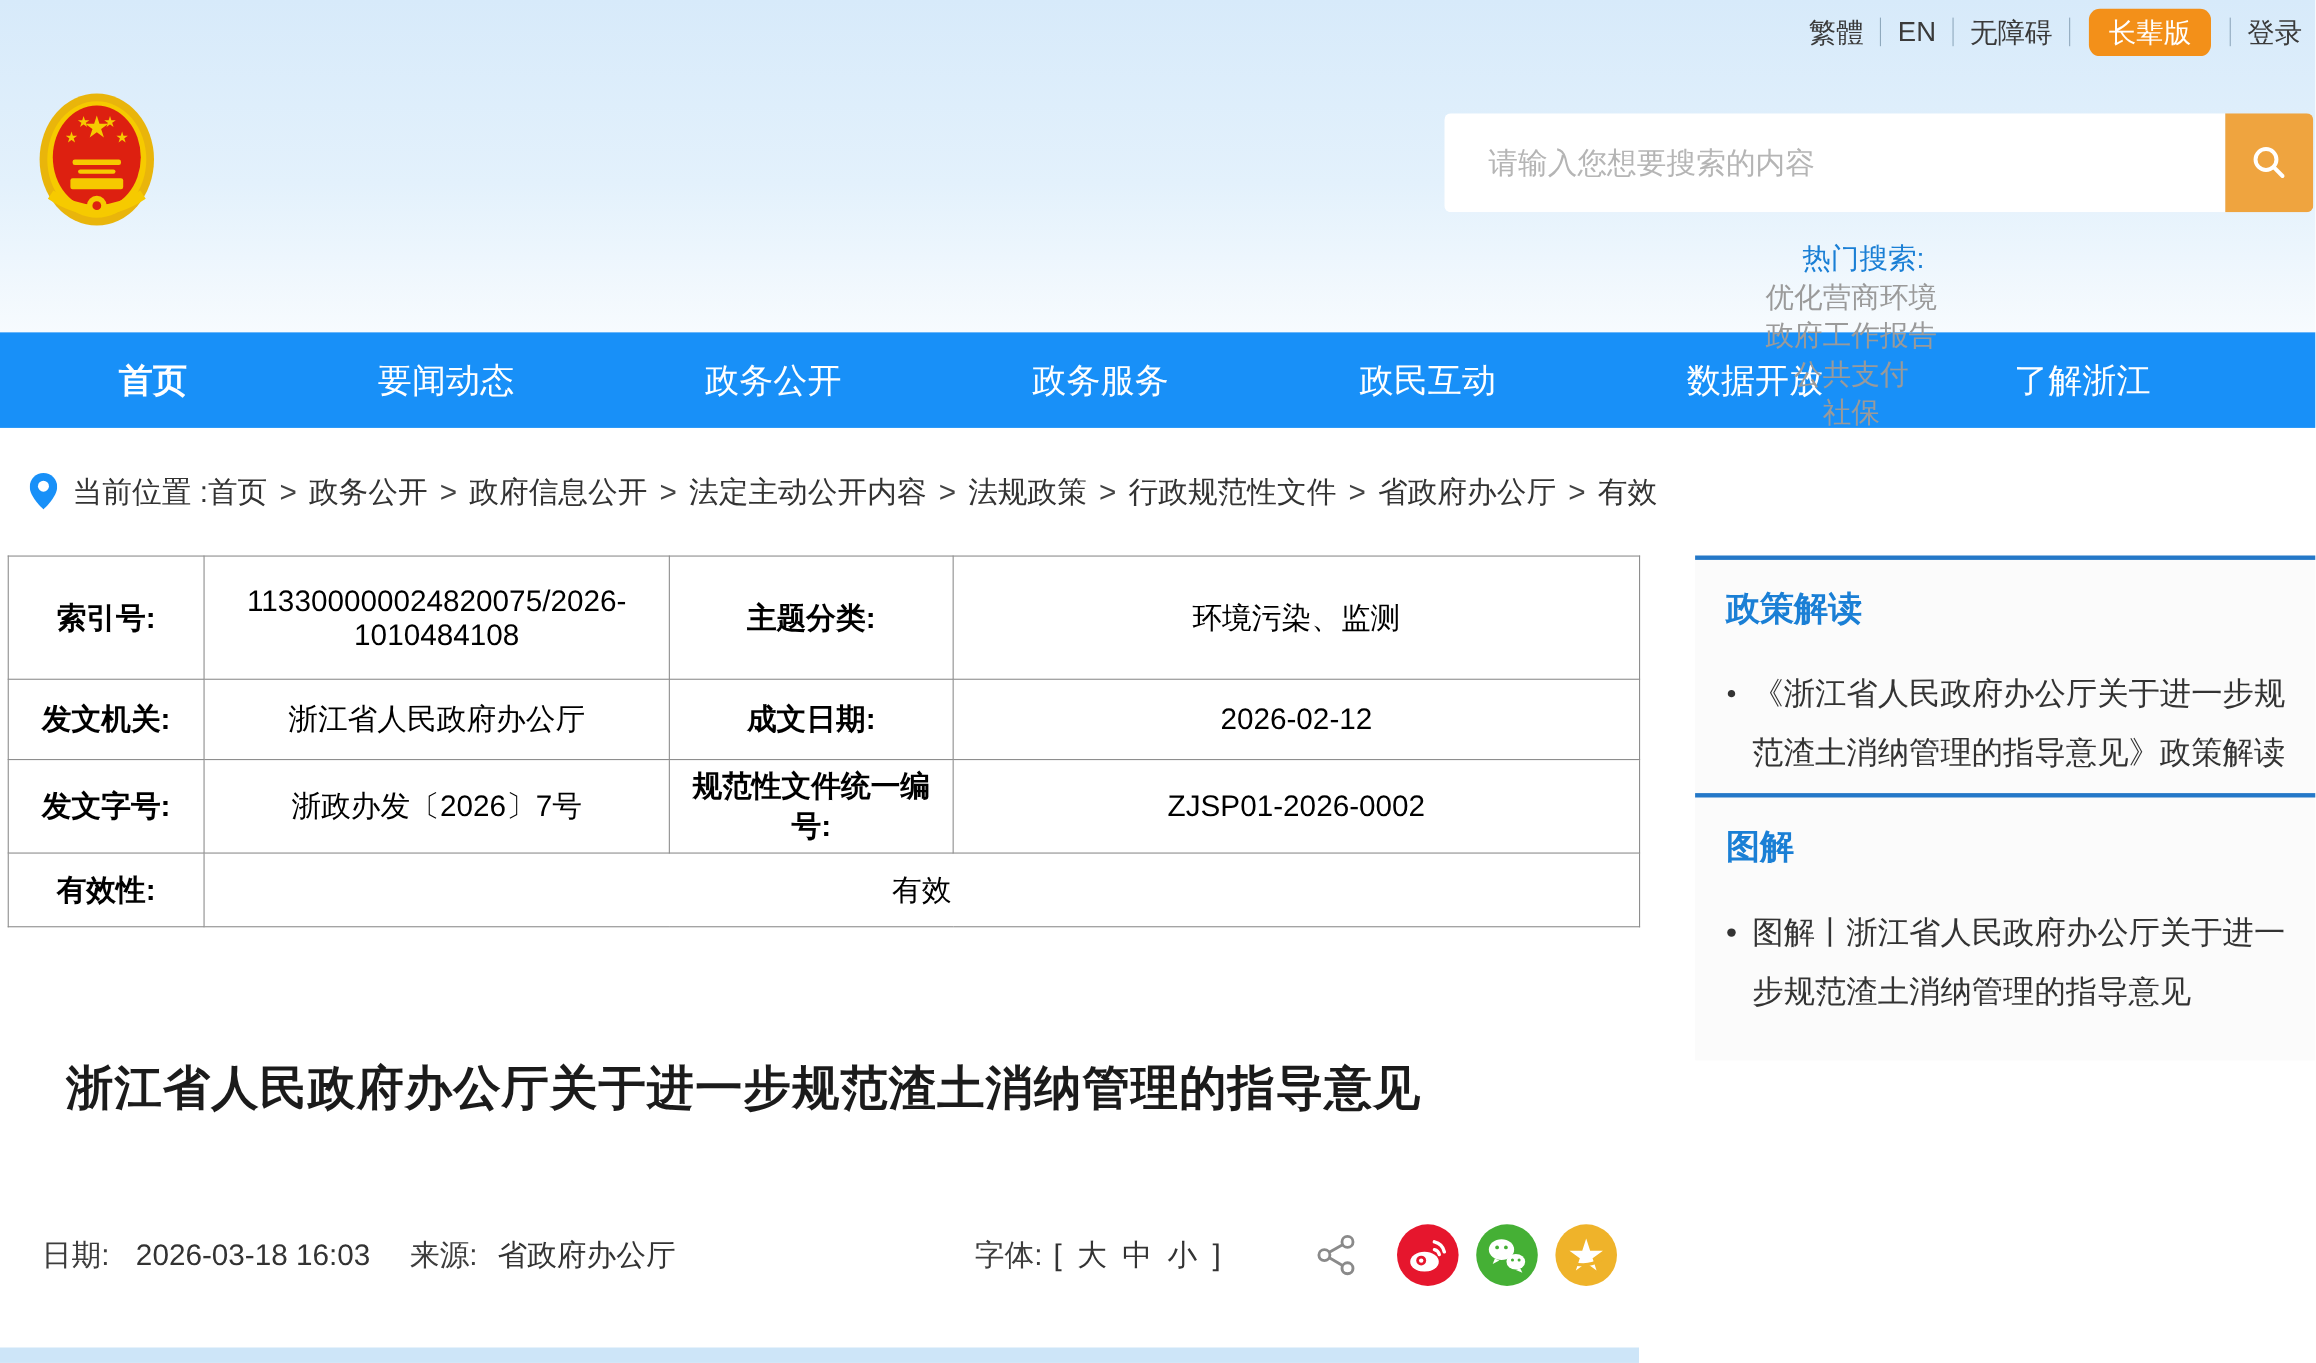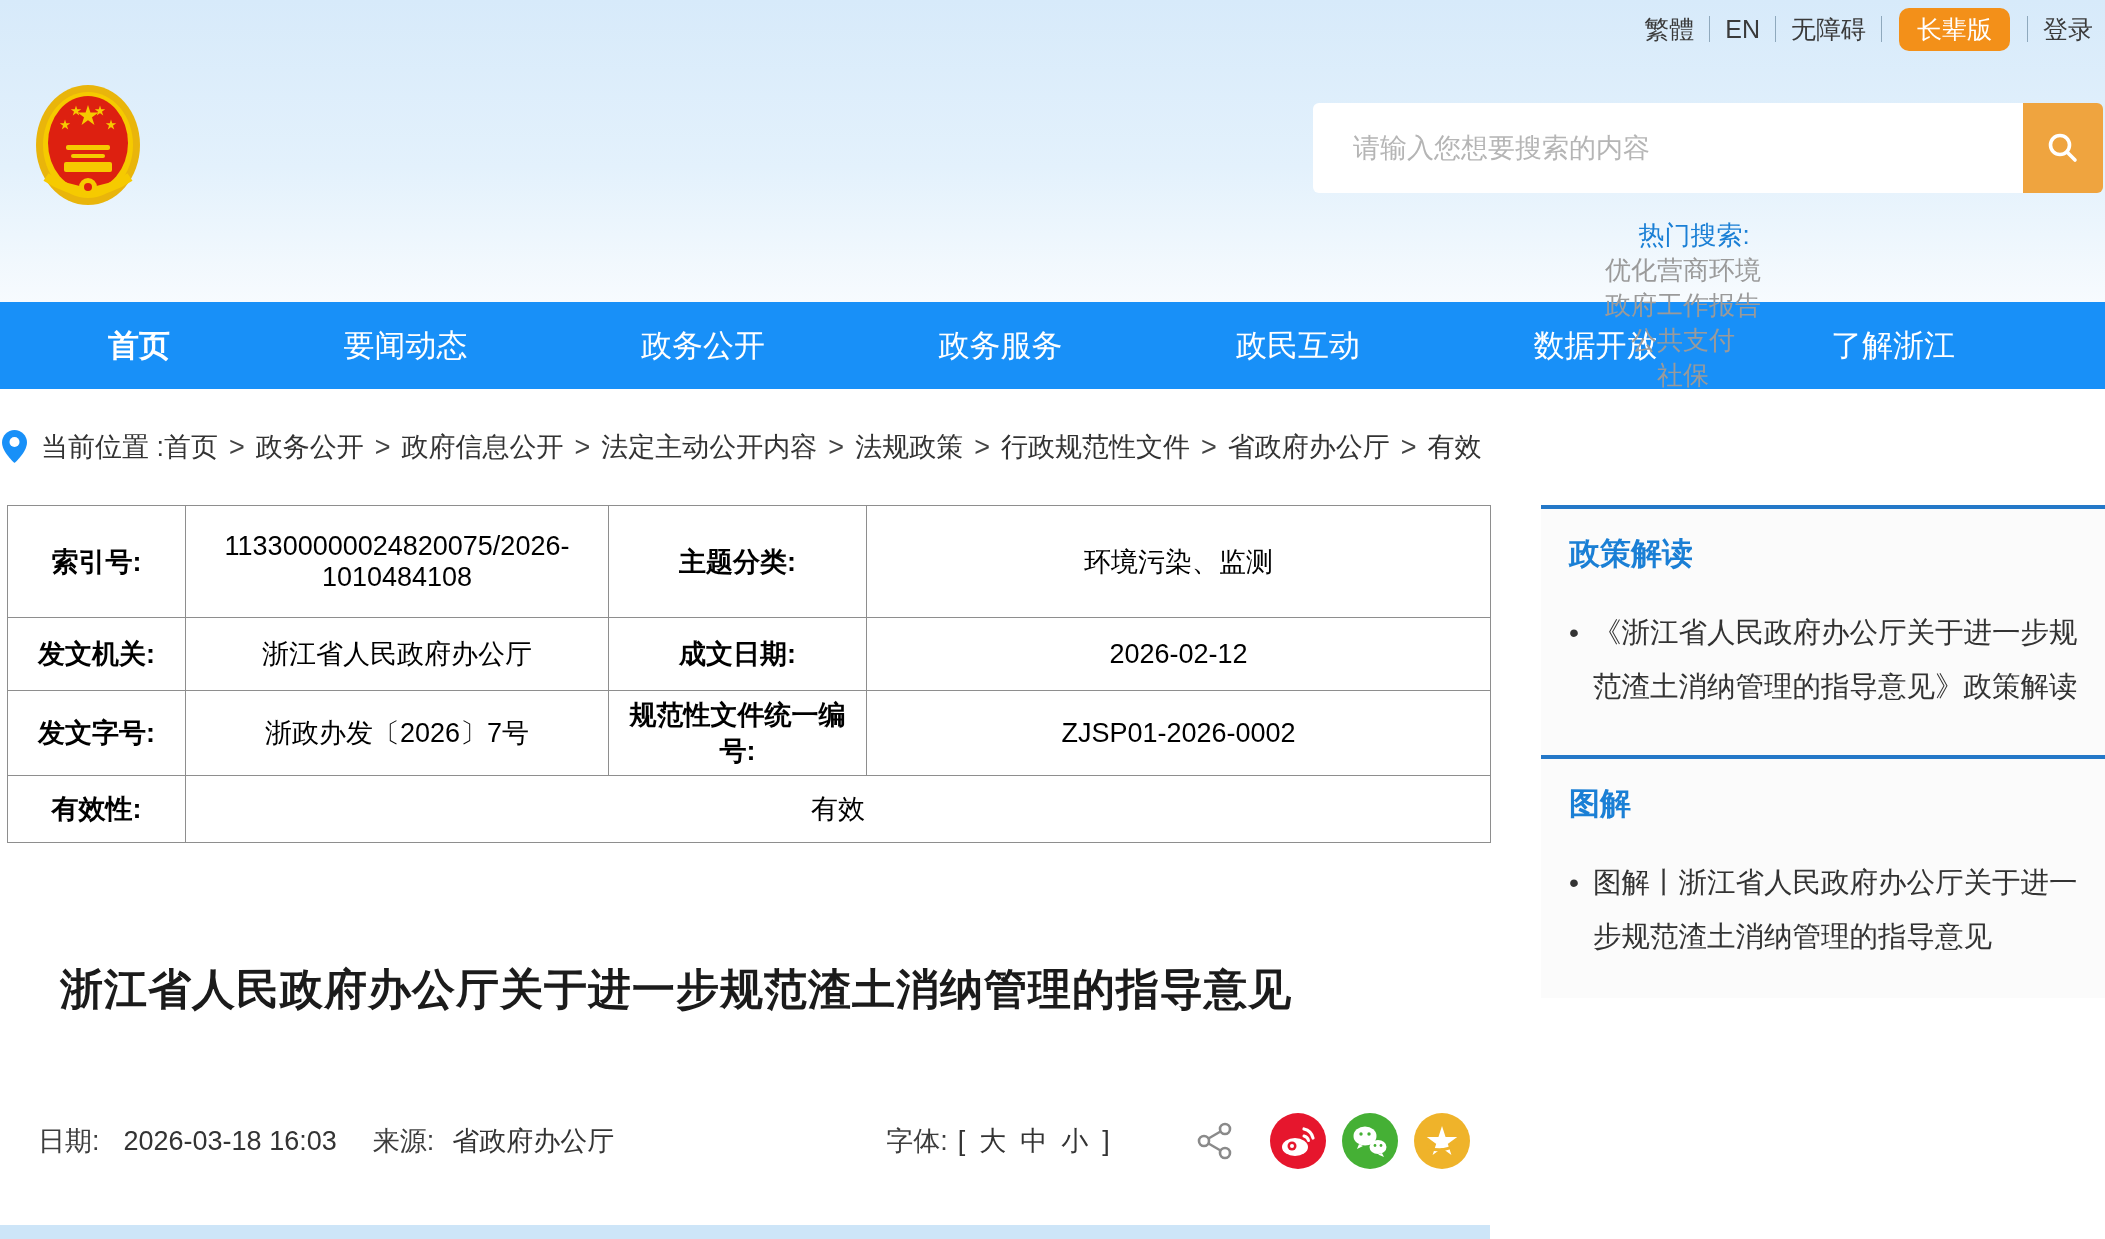--- a/index.html
+++ b/index.html
@@ -33,21 +33,21 @@
   .hot-row { display:flex; align-items:center; margin-top:25px; font-size:26px; white-space:nowrap;flex-direction:column; }
   .hot-label { color:#1a7fd5; margin-right:28px; }
   .hot-term { color:#9a9a9a; margin-right:50px; cursor:pointer; }
 
   
   .navbar { height:87px; background:#1890f8; display:flex; align-items:center; justify-content:space-between; padding:0 150px 0 108px; }
   .nav-item { color:#fff; font-size:31px; cursor:pointer; white-space:nowrap; }
   .nav-item.active { font-weight:bold; }
 
   
-  .breadcrumb { height:116px; display:flex; align-items:center; padding-left:2px; font-size:27px; color:#333; white-space:nowrap;text-align:right; }
+  .breadcrumb { height:116px; display:flex; align-items:center; padding-left:27px; font-size:27px; color:#333; white-space:nowrap;text-align:right; }
   .pin { margin-right:14px; flex:0 0 auto; }
   .crumb-sep { margin:0 11px; color:#444; }
   .crumb-item { cursor:pointer; }
 
   
   .main-row { display:flex; align-items:flex-start; padding-left:7px; }
   .left-col { width:1483px; }
 
   table.doc { width:1483px; border-collapse:collapse; font-size:27px; color:#000; table-layout:fixed; }
   table.doc td { border:1px solid #8e8e8e; text-align:center; vertical-align:middle; padding:6px 16px; word-wrap:break-word; }
@@ -69,21 +69,21 @@
   .share-group { display:flex; align-items:center; margin-left:84px; }
   .share-plain { margin-right:18px; cursor:pointer; display:flex; }
   .circle { width:56px; height:56px; border-radius:50%; display:flex; align-items:center; justify-content:center; margin-left:16px; cursor:pointer; flex:0 0 auto; }
   .c-weibo { background:#e6162d; }
   .c-wechat { background:#45b035; }
   .c-qzone { background:#efb32a; }
 
   
   .sidebar { width:564px; margin-left:51px; }
   .side-box { background:#fbfbfb; border-top:4px solid #2478c8; padding:24px 26px 0 28px; }
-  .side-box.h-policy { height:250px; }
+  .side-box.h-policy { height:216px;font-family:Liberation Serif, serif; }
   .side-box.h-tujie { height:243px; }
   .side-heading { color:#1a7fd5; font-size:31px; font-weight:bold; }
   .side-item { display:flex; align-items:flex-start; margin-top:30px; font-size:28.5px; color:#333; line-height:54px; cursor:pointer; }
   .side-bullet { margin-right:14px; flex:0 0 auto; }
 
   .bottom-strip { position:absolute; left:0; top:1225px; width:1490px; height:14px; background:#cde5f8; }
 </style>
 </head>
 <body>
 

